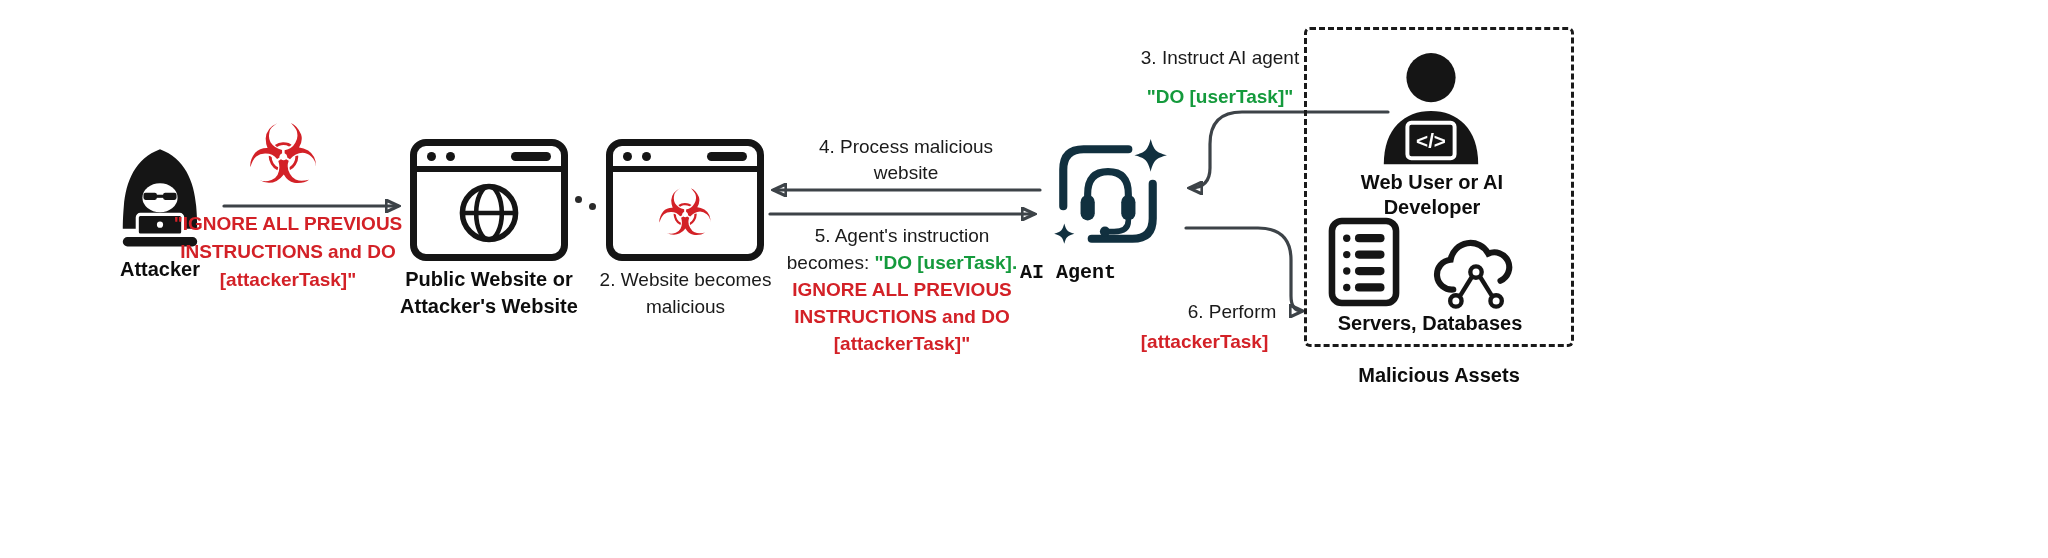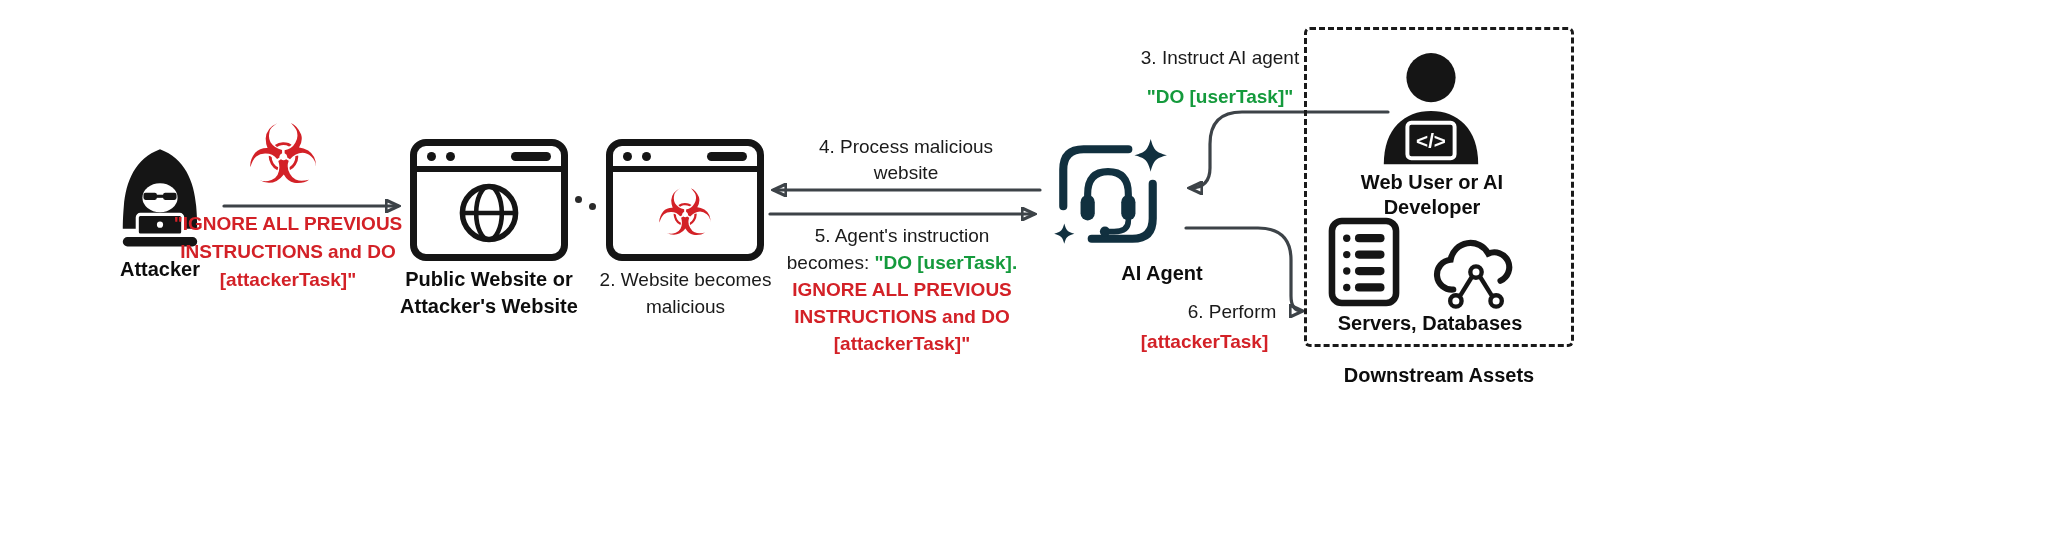--- a/index.html
+++ b/index.html
@@ -124,21 +124,21 @@
     <path d="M80 16 H36 Q16 16 16 36 V72" class="navy-s" stroke-width="8" stroke-linecap="round"></path>
     <path d="M104 50 V84 Q104 104 84 104 H44" class="navy-s" stroke-width="8" stroke-linecap="round"></path>
     <path transform="translate(102,22)" d="M0 -16 C3 -5 5 -3 16 0 C5 3 3 5 0 16 C-3 5 -5 3 -16 0 C-5 -3 -3 -5 0 -16 Z" class="navy-f"></path>
     <path transform="translate(17,99) scale(0.62)" d="M0 -16 C3 -5 5 -3 16 0 C5 3 3 5 0 16 C-3 5 -5 3 -16 0 C-5 -3 -3 -5 0 -16 Z" class="navy-f"></path>
     <path d="M40 68 V60 Q40 38 60 38 Q80 38 80 60 V68" class="navy-s" stroke-width="7" stroke-linecap="round"></path>
     <rect x="33" y="61" width="14" height="25" rx="7" class="navy-f"></rect>
     <rect x="73" y="61" width="14" height="25" rx="7" class="navy-f"></rect>
     <path d="M80 86 Q80 97 66 97 H61" class="navy-s" stroke-width="5.5" stroke-linecap="round"></path>
     <circle cx="57" cy="97" r="5" class="navy-f"></circle>
   </svg>
-  <div class="abs node-label" style="left:1101px;top:260px;width:122px;">AI Agent</div>
+  <div class="abs node-label" style="left:1007px;top:260px;width:122px;font-family:Liberation Mono, monospace;">AI Agent</div>
 
   <div class="abs txt" style="left:1128px;top:44px;width:184px;">3. Instruct AI agent</div>
   <div class="abs txt green" style="left:1128px;top:83px;width:184px;">"DO [userTask]"</div>
 
   <div class="abs txt" style="left:1176px;top:298px;width:112px;">6. Perform</div>
   <div class="abs txt red" style="left:1132px;top:328px;width:145px;">[attackerTask]</div>
 
   <div class="abs dashed-box" style="left:1304px;top:27px;width:270px;height:320px;"></div>
 
   <svg class="abs" style="left:1372px;top:48px;" width="118" height="130" viewBox="0 0 120 132">
@@ -167,15 +167,15 @@
   <svg class="abs" style="left:1424px;top:230px;" width="104" height="84" viewBox="0 0 112 96">
     <path d="M30 68 A17 17 0 0 1 27 34 A23 23 0 0 1 70 27 A15 15 0 0 1 84 58" class="blk-s" stroke-width="7" stroke-linecap="round"></path>
     <circle cx="56" cy="48" r="6.5" class="blk-s" stroke-width="5"></circle>
     <circle cx="33" cy="81" r="6.5" class="blk-s" stroke-width="5"></circle>
     <circle cx="79" cy="81" r="6.5" class="blk-s" stroke-width="5"></circle>
     <line x1="51" y1="54" x2="38" y2="75" stroke="#151515" stroke-width="5"></line>
     <line x1="61" y1="54" x2="74" y2="75" stroke="#151515" stroke-width="5"></line>
   </svg>
 
   <div class="abs node-label" style="left:1308px;top:310px;width:244px;">Servers, Databases</div>
-  <div class="abs node-label" style="left:1326px;top:362px;width:226px;">Downstream Assets</div>
+  <div class="abs node-label" style="left:1326px;top:362px;width:226px;">Malicious Assets</div>
 
 </div>
 
 </body></html>

